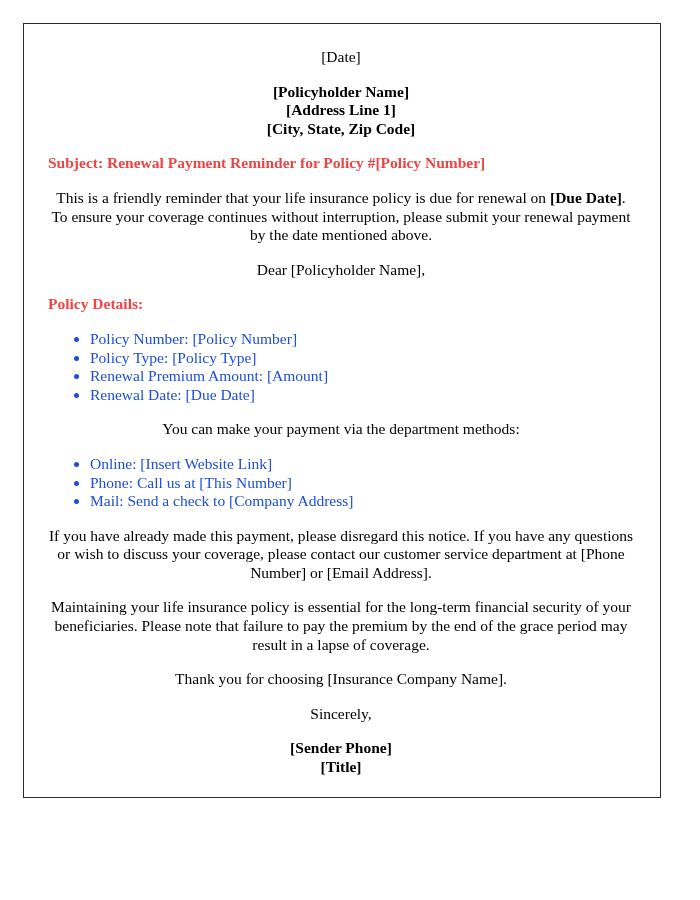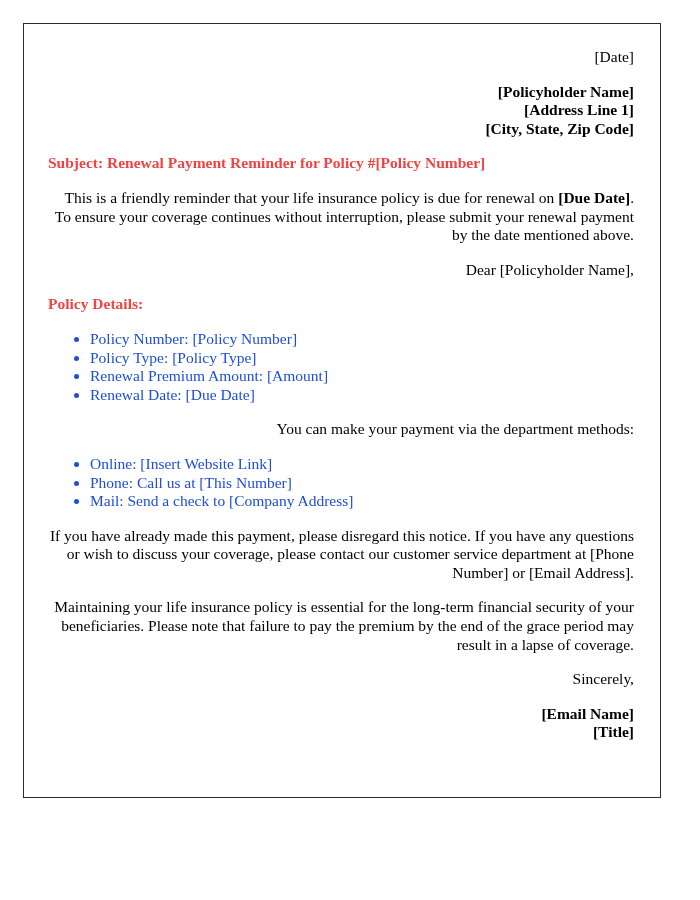--- a/index.html
+++ b/index.html
@@ -33,21 +33,21 @@
   }
 
   
   .doc-line,
   .doc-para {
     font-family: "Liberation Serif", "DejaVu Serif", serif;
     font-size: 15.5px;
     line-height: 18.6px;
     color: #000000;
     margin: 0;
-    text-align: right;
+    text-align: center;
   }
 
   .doc-para {
     margin-bottom: 16px;
   }
 
   .doc-heading {
     font-family: Liberation Serif, serif;
     font-size: 15.5px;
     line-height: 18.6px;
@@ -119,23 +119,24 @@
     <ul class="doc-list">
       <li>Online: [Insert Website Link]</li>
       <li>Phone: Call us at [This Number]</li>
       <li>Mail: Send a check to [Company Address]</li>
     </ul>
 
     <p class="doc-para">If you have already made this payment, please disregard this notice. If you have any questions or wish to discuss your coverage, please contact our customer service department at [Phone Number] or [Email Address].</p>
 
     <p class="doc-para">Maintaining your life insurance policy is essential for the long-term financial security of your beneficiaries. Please note that failure to pay the premium by the end of the grace period may result in a lapse of coverage.</p>
 
+    <p class="doc-para">Thank you for choosing [Insurance Company Name].</p>
 
     <p class="doc-para">Sincerely,</p>
 
     <div class="block">
-      <p class="doc-line">[Email Name]</p>
+      <p class="doc-line">[Sender Phone]</p>
       <p class="doc-line">[Title]</p>
 
     </div>
 
   </div>
 </div>
 
 </body></html>

